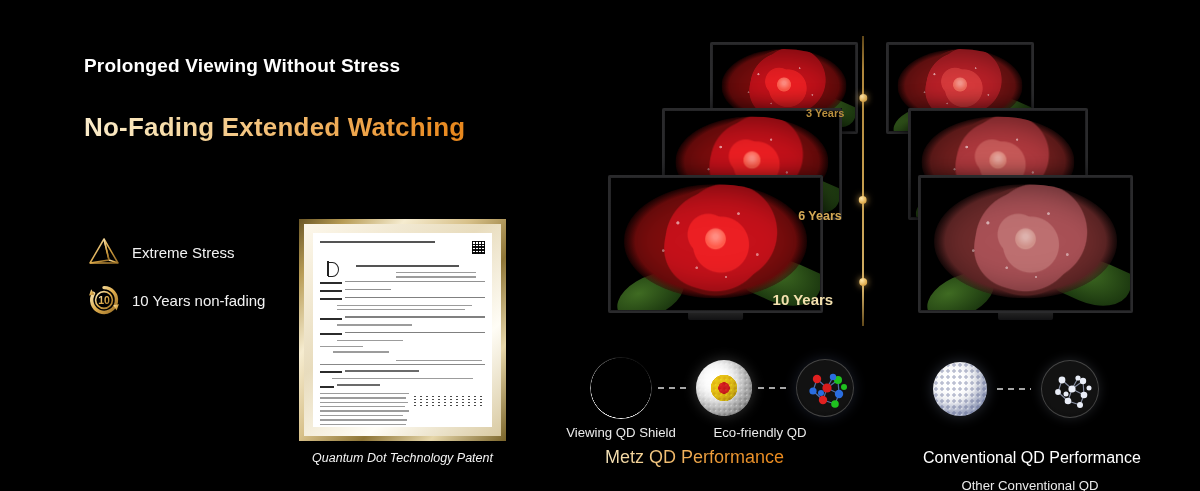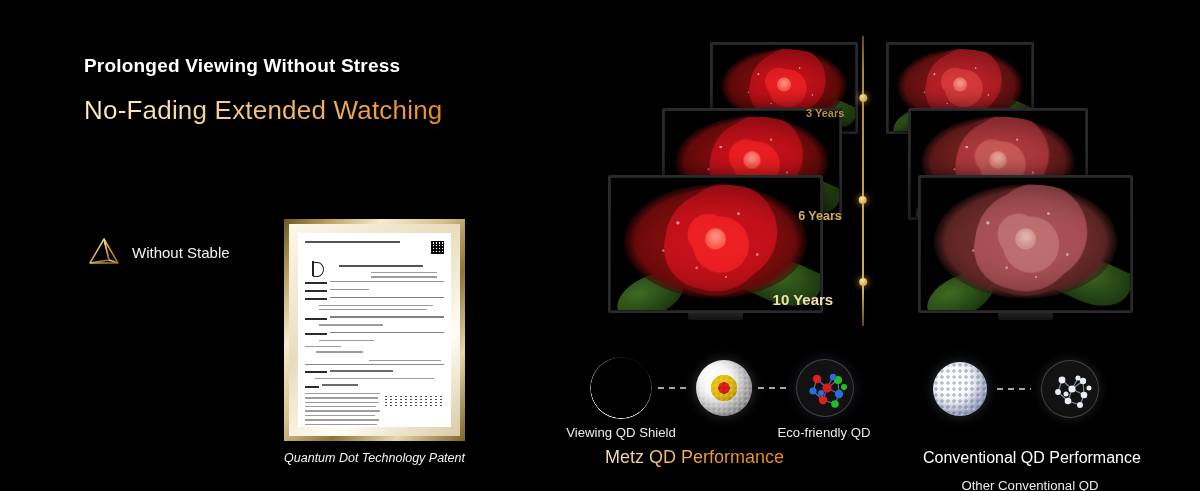--- a/index.html
+++ b/index.html
@@ -11,41 +11,41 @@
   }
   .stage { position:absolute; inset:0; }
 
   
   .copy { position:absolute; left:84px; top:55px; width:470px; }
   .eyebrow {
     font-size:19px; font-weight:bold; color:#ffffff;
     letter-spacing:.2px; white-space:nowrap;
   }
   .headline {
-    margin-top:18px; font-size:26px; font-weight:normal;
+    margin-top:35px; font-size:26px; font-weight:bold;
     letter-spacing:.2px; white-space:nowrap;
     background:linear-gradient(95deg,#fbeccb 0%,#f7dfae 16%,#f2b86a 45%,#e8891f 78%,#e07f16 100%);
     -webkit-background-clip:text; background-clip:text;
     -webkit-text-fill-color:transparent; color:transparent;
   }
   .body-copy {
     margin-top:20px; font-size:14.4px; line-height:25px;
     color:#ececec; font-weight:400; width:440px;
   }
   .body-copy sub { font-size:10px; vertical-align:baseline; position:relative; top:2px; }
 
   
   .features { position:absolute; left:84px; top:232px; }
   .frow { display:flex; align-items:center; height:40px; }
   .frow + .frow { margin-top:8px; }
   .frow .ico { width:40px; height:38px; flex:0 0 40px; display:flex; align-items:center; justify-content:center; }
   .frow .flabel { margin-left:8px; font-size:15px; color:#f2f2f2; white-space:nowrap; }
 
   
-  .patent { position:absolute; left:284px; top:219px; width:181px; height:222px;font-style:italic; }
+  .patent { position:absolute; left:299px; top:219px; width:207px; height:222px;font-style:italic; }
   .patent .frame {
     position:absolute; inset:0; padding:9px;
     background:linear-gradient(128deg,#6d5a2a 0%,#b79a52 10%,#f3e6c0 26%,#cdb madeup 0%);
     background:linear-gradient(128deg,#6b5726 0%,#b89c55 12%,#f6ecd0 28%,#d8c18a 45%,#8e7536 62%,#e6d6a9 80%,#7a6429 100%);
     box-shadow:0 0 22px rgba(0,0,0,.9);
   }
   .patent .mat {
     position:absolute; inset:5px; padding:4px;
     background:linear-gradient(140deg,#fdf8ec,#e8dcbd 40%,#fffdf6 70%,#d9caa2);
   }
@@ -240,23 +240,42 @@
             </linearGradient>
           </defs>
           <g fill="none" stroke="url(#gq)" stroke-width="1.5" stroke-linejoin="round">
             <path d="M17 3 L31 27 L3 27 Z"></path>
             <path d="M17 3 L22 24 L3 27"></path>
             <path d="M22 24 L31 27"></path>
             <path d="M17 3 L22 24"></path>
           </g>
         </svg>
       </span>
-      <span class="flabel">Without Stable</span>
-    </div>
-
+      <span class="flabel">Extreme Stress</span>
+    </div>
+
+    <div class="frow">
+      <span class="ico">
+        <svg width="32" height="32" viewBox="0 0 32 32" aria-hidden="true">
+          <defs>
+            <linearGradient id="gr" x1="0" y1="0" x2="1" y2="1">
+              <stop offset="0%" stop-color="#fbeec2"></stop>
+                <stop offset="50%" stop-color="#e0ae4e"></stop>
+                <stop offset="100%" stop-color="#9a6f26"></stop>
+            </linearGradient>
+          </defs>
+          <path d="M16 3.6 A12.4 12.4 0 1 1 5.6 9.4" fill="none" stroke="url(#gr)" stroke-width="3.4" stroke-linecap="round"></path>
+          <path d="M3.2 5.2 L6.6 10.6 L1.1 11.6 Z" fill="url(#gr)"></path>
+          <path d="M28.6 26.6 L25.4 21.2 L30.9 20.2 Z" fill="url(#gr)"></path>
+          <circle cx="16" cy="16" r="8.4" fill="none" stroke="url(#gr)" stroke-width="1.6"></circle>
+          <text x="16" y="20.2" text-anchor="middle" font-family="Liberation Sans, sans-serif" font-size="10.5" font-weight="bold" fill="url(#gr)">10</text>
+        </svg>
+      </span>
+      <span class="flabel">10 Years non-fading</span>
+    </div>
   </div>
 
   <div class="patent">
     <div class="frame">
       <div class="mat">
         <div class="page">
           <div class="ptitlerow">
             <div style="flex:1">
               <div class="pline t" style="width:78%"></div>
             </div>
@@ -502,21 +521,21 @@
         <circle cx="26" cy="40" r="4.2" fill="#e02020"></circle>
         <circle cx="38" cy="44" r="3.8" fill="#1fc21f"></circle>
         <circle cx="36" cy="17" r="3.2" fill="#2a6de0"></circle>
         <circle cx="47" cy="27" r="3.0" fill="#1fc21f"></circle>
         <circle cx="24" cy="33" r="3.0" fill="#2a6de0"></circle>
       </svg>
     </span>
   </div>
 
   <div class="qdlabel" style="left:561px; top:425px; width:120px;">Viewing QD Shield</div>
-  <div class="qdlabel" style="left:768px; top:425px; width:112px;">Eco-friendly QD</div>
+  <div class="qdlabel" style="left:704px; top:425px; width:112px;">Eco-friendly QD</div>
   <div class="perf metz" style="left:605px; top:447px;">Metz QD Performance</div>
 
   <div class="qdrow" style="left:933px; top:360px;">
     <span class="qdicon conv-sphere"></span>
     <span class="dash" style="width:34px; margin:0 10px;"></span>
     <span class="qdicon mol-disc dim">
       <svg width="58" height="58" viewBox="0 0 58 58" aria-hidden="true">
         <g stroke="#aeb8d2" stroke-width="1.1" opacity=".75">
           <line x1="20" y1="19" x2="30" y2="28"></line>
             <line x1="30" y1="28" x2="41" y2="20"></line>

